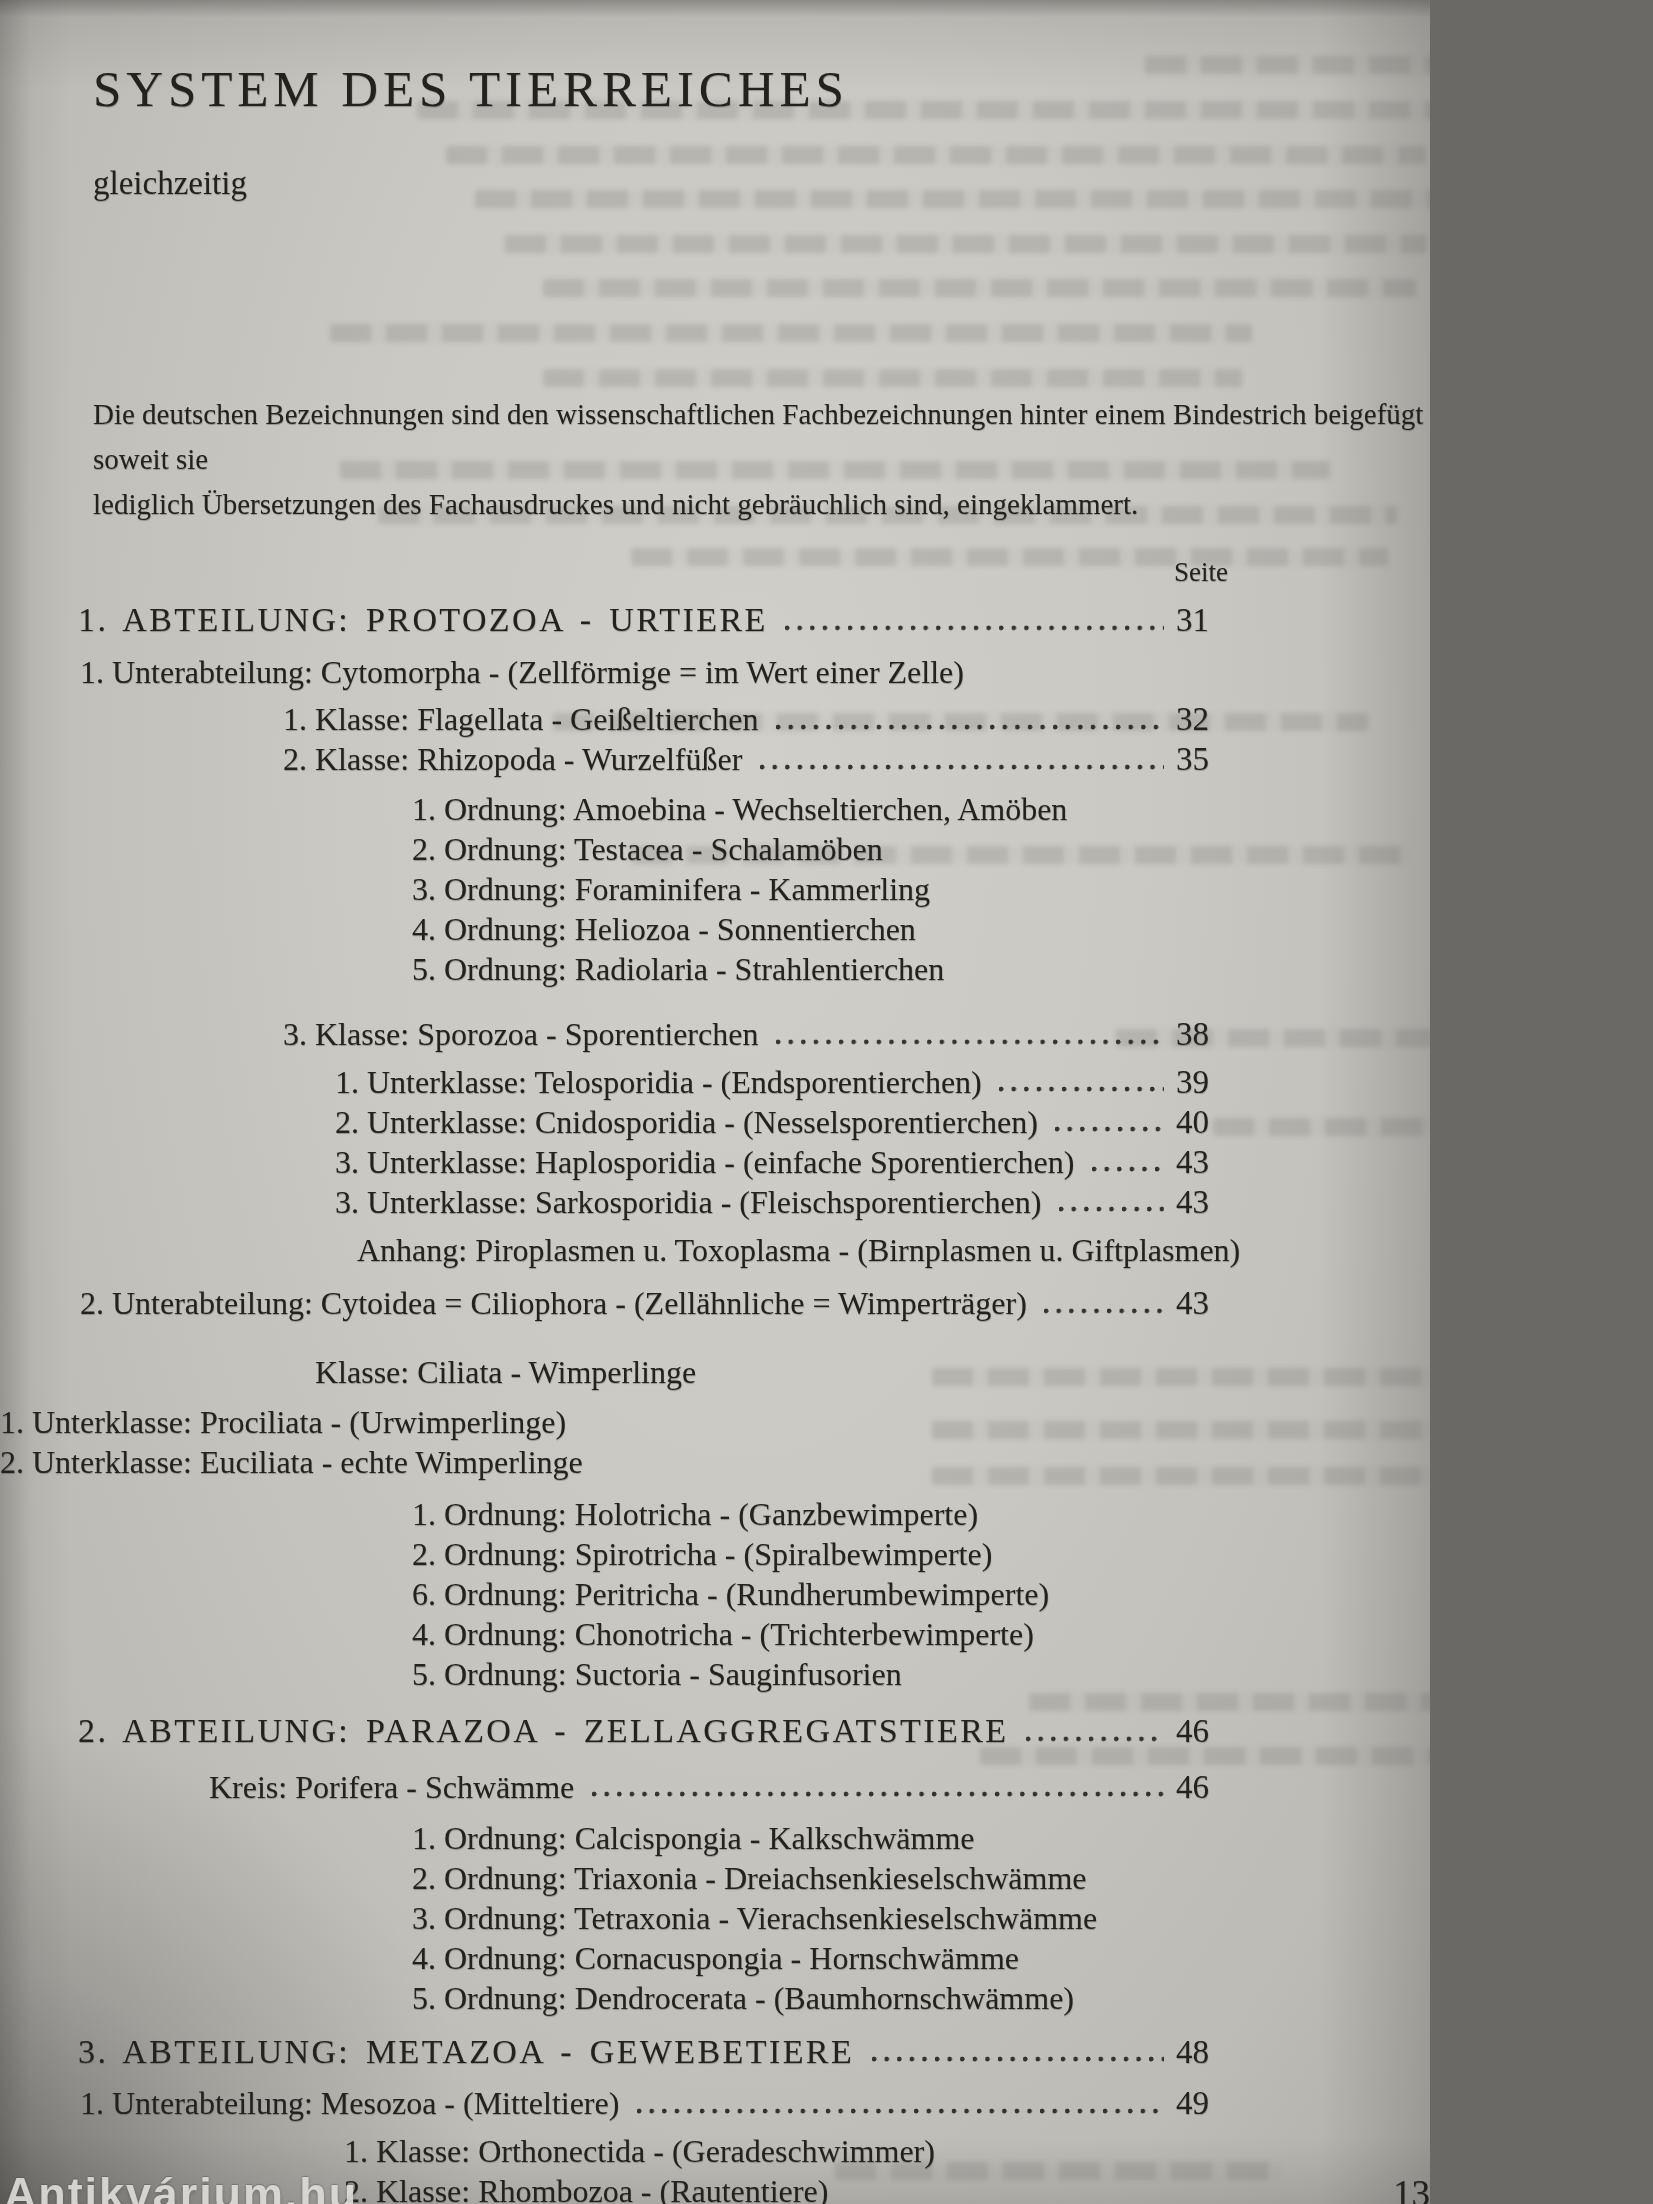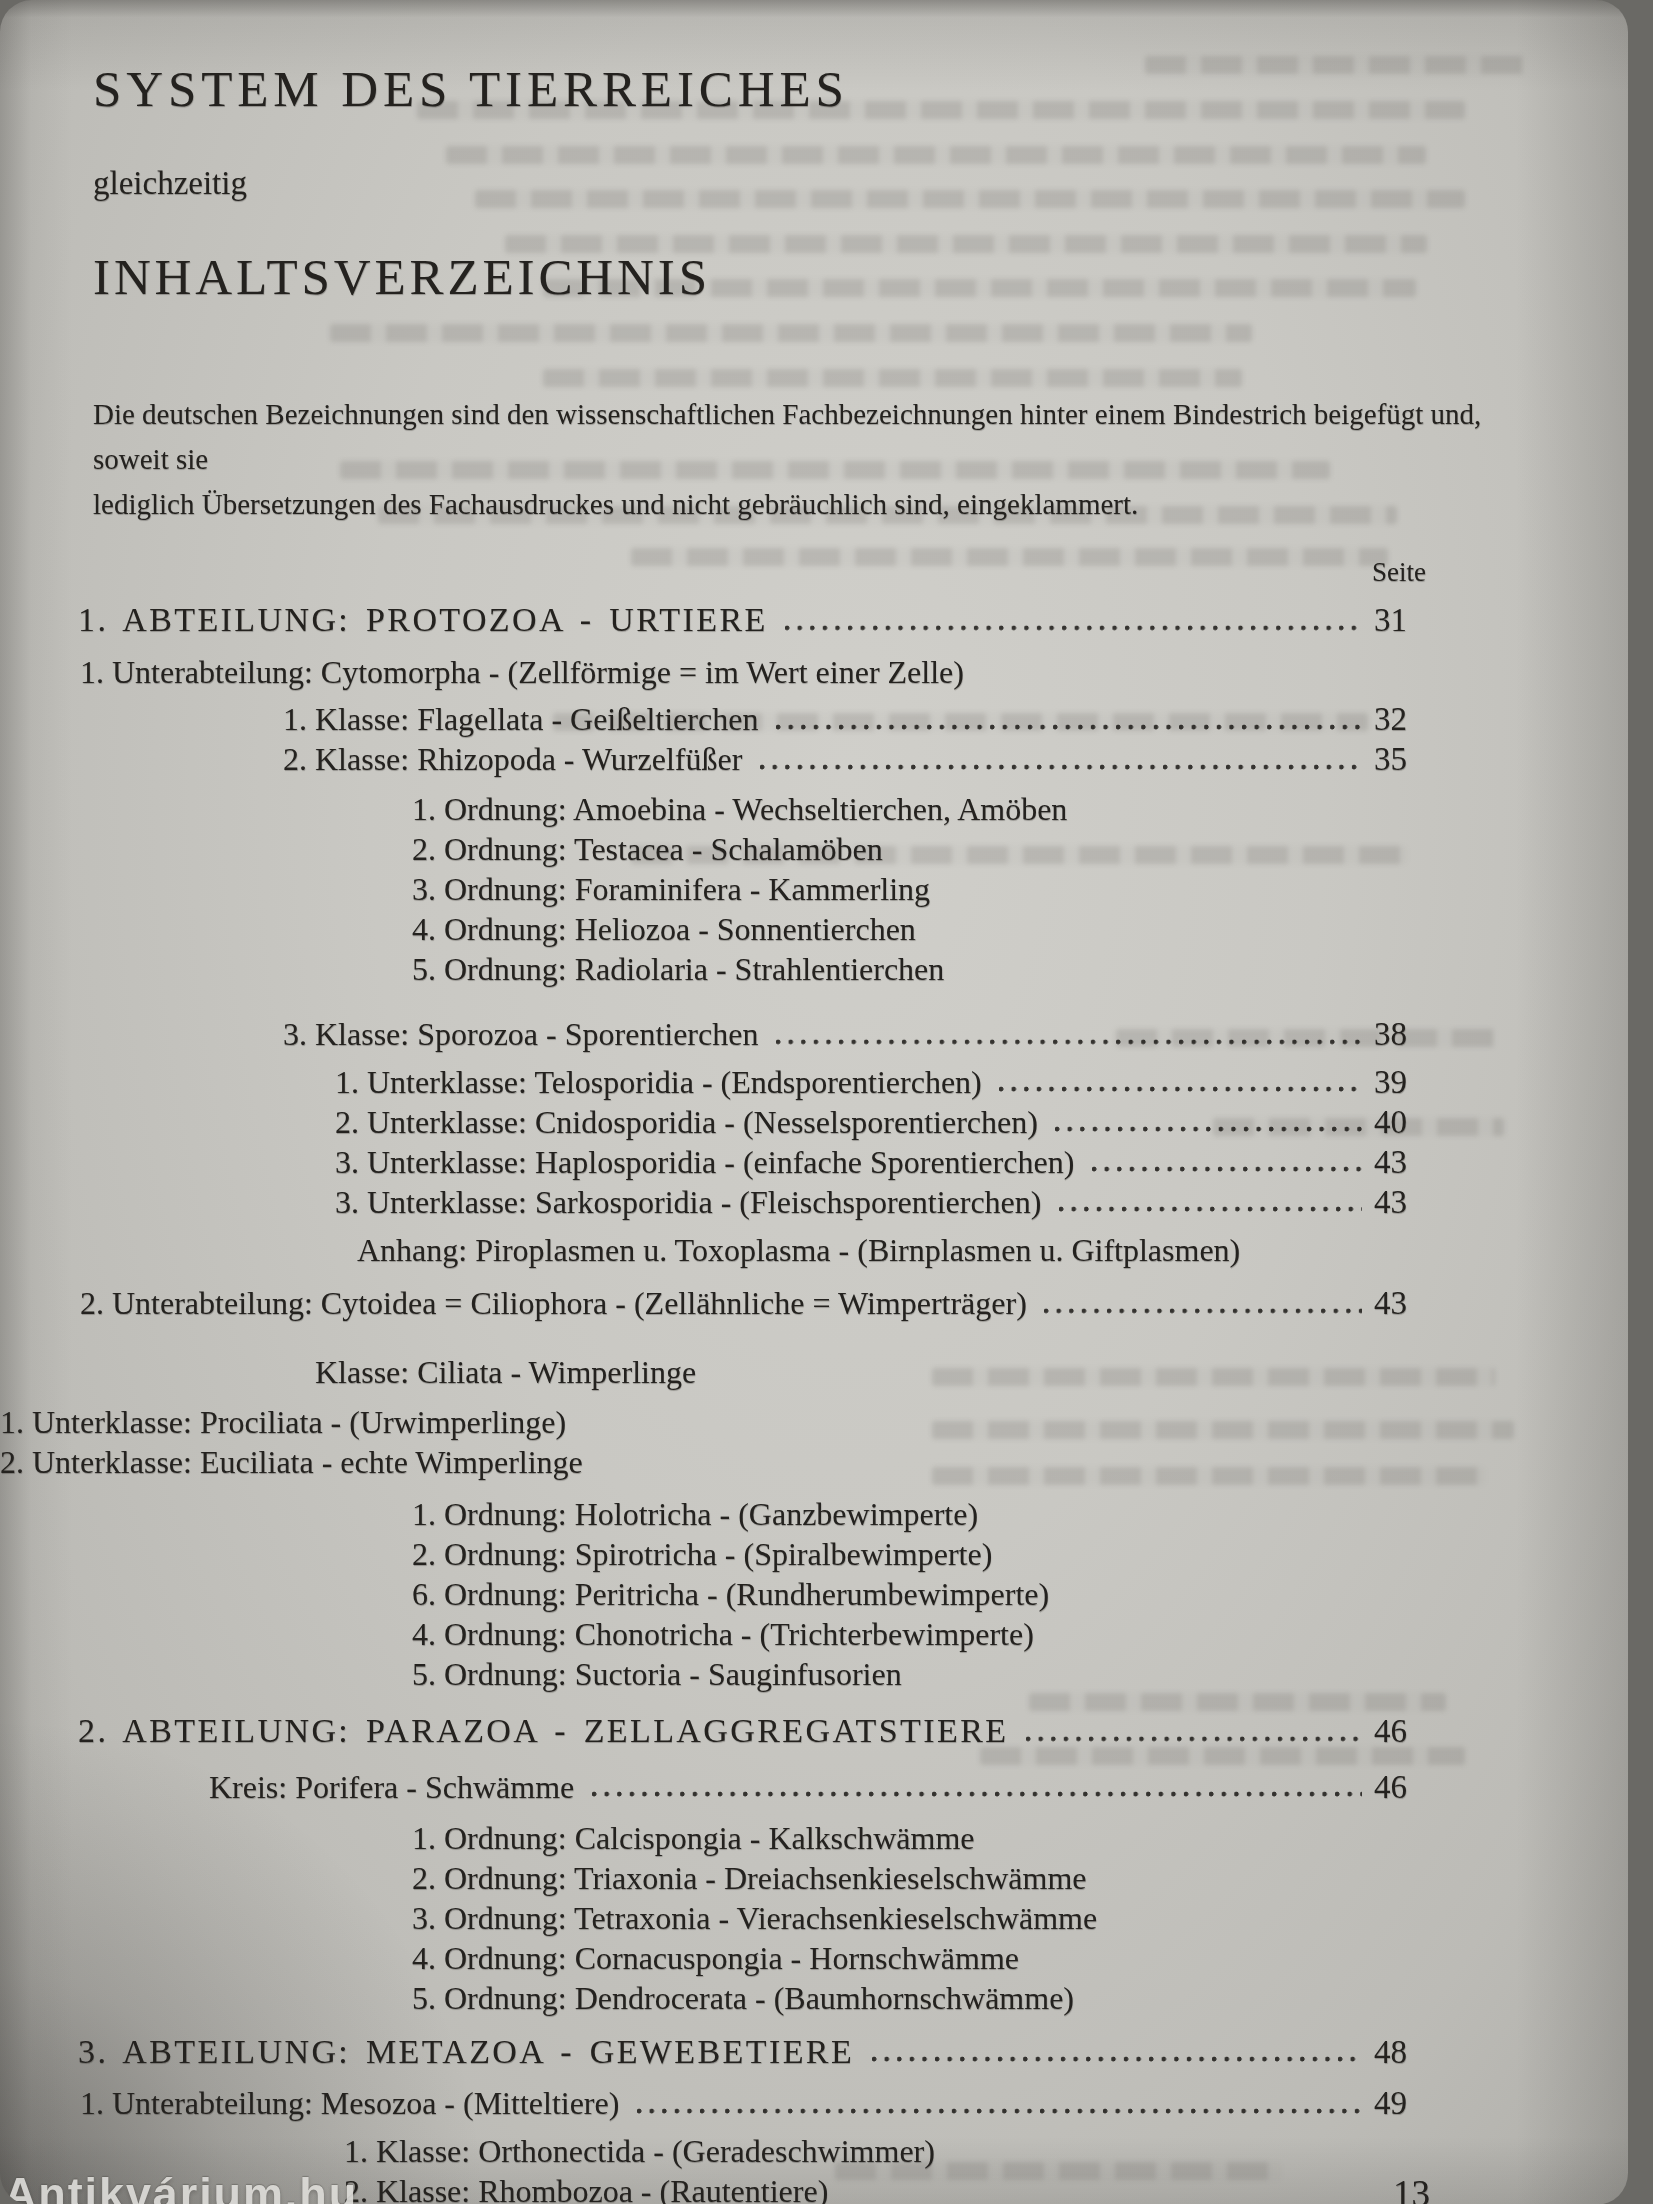--- a/index.html
+++ b/index.html
@@ -1,32 +1,31 @@
 <!DOCTYPE html>
 <html><head>
 <meta charset="utf-8">
 <style>
   html, body { margin: 0; padding: 0; background: #6a6965; }
   .page {
     position: relative;
-    width: 1628px;
+    width: 1430px;
     height: 2205px;
     overflow: hidden;
     font-family: "Liberation Serif", "DejaVu Serif", serif;
     color: #24221f;
     background-color: #c2c1bd;
     background-image:
       linear-gradient(180deg, rgba(40,38,35,0.38) 0px, rgba(40,38,35,0.10) 17.5px, rgba(40,38,35,0.0) 92px),
       linear-gradient(90deg, rgba(45,43,40,0.26) 0px, rgba(45,43,40,0.06) 31px, rgba(45,43,40,0.0) 73px),
       linear-gradient(270deg, rgba(55,53,50,0.20) 0px, rgba(55,53,50,0.0) 112px),
       radial-gradient(circle at 0% 100%, rgba(35,33,31,0.42) 0%, rgba(35,33,31,0.16) 233px, rgba(35,33,31,0.0) 485px),
       linear-gradient(0deg, rgba(45,43,40,0.14) 0px, rgba(45,43,40,0.0) 68px),
       radial-gradient(ellipse at 52% 35%, #d0cfca 0%, #c9c8c3 40%, #bcbbb6 78%, #aeada8 100%);
     text-shadow: 0.4px 0.6px 0.7px rgba(36,34,31,0.30);
-    border-radius: 32px;
   }
 
   
   .ghost {
     position: absolute;
     height: 18.4px;
     border-radius: 2.9px;
     background: repeating-linear-gradient(90deg,
       rgba(95,92,88,0.19) 0px, rgba(95,92,88,0.19) 41px,
       rgba(95,92,88,0.03) 41px, rgba(95,92,88,0.03) 56px);
@@ -131,21 +130,20 @@
     <div class="ghost" style="top:1467px;left:932px;width:553px"></div>
     <div class="ghost" style="top:1693px;left:1029px;width:417px"></div>
     <div class="ghost" style="top:1747px;left:980px;width:485px"></div>
     <div class="ghost" style="top:2162px;left:835px;width:446px"></div>
   </div>
 
   <h1 class="title">SYSTEM DES TIERREICHES</h1>
 
   <div class="connector">gleichzeitig</div>
 
-  <h2 class="toc-title">INHALTSVERZEICHNIS</h2>
 
   <p class="intro">
     <span>Die deutschen Bezeichnungen sind den wissenschaftlichen Fachbezeichnungen hinter einem Bindestrich beigefügt und, soweit sie</span><br>
     <span>lediglich Übersetzungen des Fachausdruckes und nicht gebräuchlich sind, eingeklammert.</span>
   </p>
 
   <div class="seite">Seite</div>
 
   <div class="toc">
       <div class="row lvl-abteilung caps">

